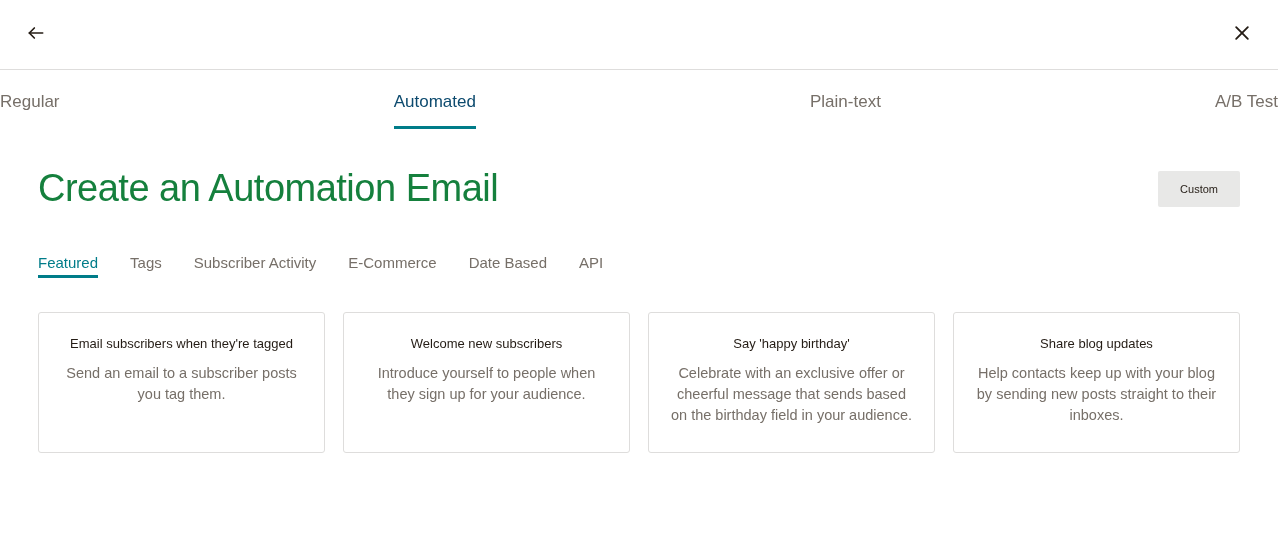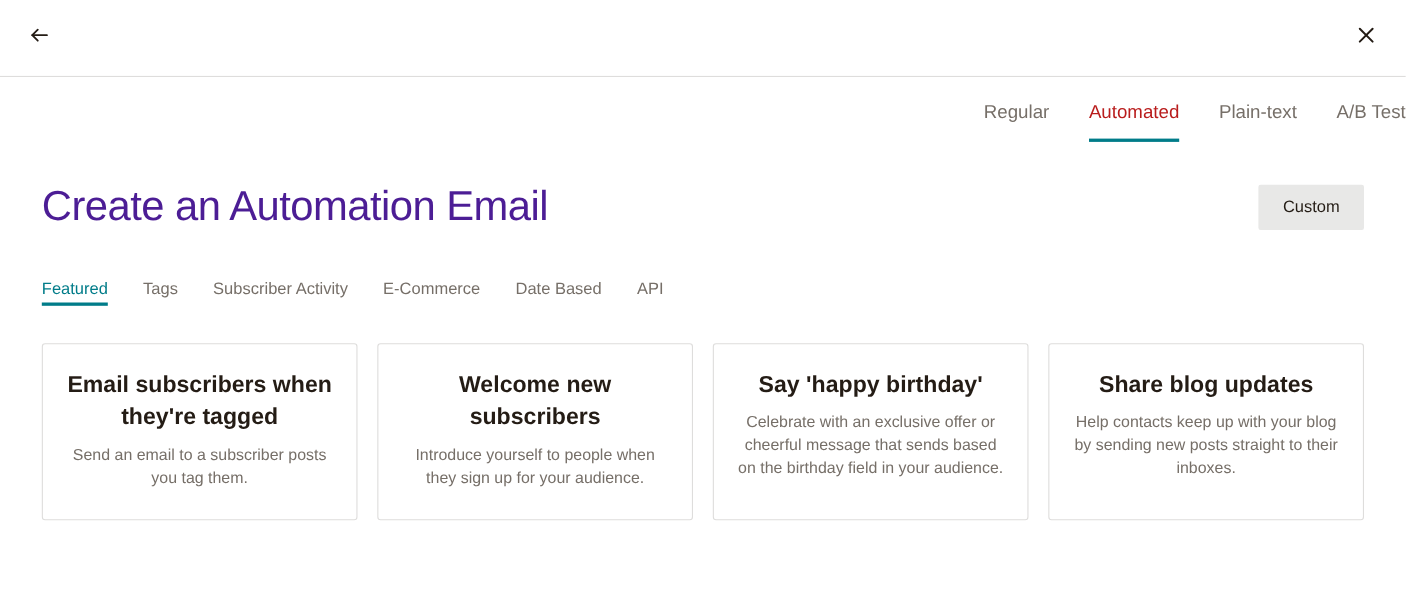--- a/index.html
+++ b/index.html
@@ -24,57 +24,57 @@
     height: 24px;
     display: flex;
     align-items: center;
     justify-content: center;
     cursor: pointer;
     color: #241c15;
   }
   .icon-btn svg { width: 20px; height: 20px; }
   .primary-tabs {
     display: flex;
-    justify-content: flex-end;
+    justify-content: space-between;
     gap: 36px;
     margin-top: 22px;
   }
   .primary-tab {
     font-size: 17px;
     color: #766f68;
     padding-bottom: 14px;
     cursor: pointer;
     border-bottom: 3px solid transparent;
   }
   .primary-tab.active {
-    color: #b91c1c;
+    color: #0c4a6e;
     border-bottom: 3px solid #007c89;
     font-weight: 500;
   }
   .content {
     padding: 0 38px;
   }
   .header-row {
     display: flex;
     justify-content: space-between;
     align-items: center;
     margin-top: 38px;
   }
   .page-title {
     font-size: 38px;
     font-weight: 500;
-    color: #4c1d95;
+    color: #15803d;
     letter-spacing: -0.5px;
   }
   .custom-btn {
     background: #e8e8e7;
     color: #241c15;
     border: none;
     padding: 12px 22px;
-    font-size: 15px;
+    font-size: 11px;
     cursor: pointer;
     border-radius: 2px;
   }
   .secondary-tabs {
     display: flex;
     gap: 32px;
     margin-top: 44px;
     border-bottom: none;
   }
   .secondary-tab {
@@ -96,22 +96,22 @@
   .card {
     flex: 1;
     border: 1px solid #dedddc;
     border-radius: 3px;
     padding: 22px 20px 26px 20px;
     text-align: center;
     cursor: pointer;
     background: #ffffff;
   }
   .card-title {
-    font-size: 21px;
-    font-weight: 700;
+    font-size: 13px;
+    font-weight: 400;
     color: #241c15;
     margin-bottom: 10px;
     line-height: 1.4;
   }
   .card-desc {
     font-size: 14.5px;
     color: #766f68;
     line-height: 1.45;
     text-align: center;
   }

